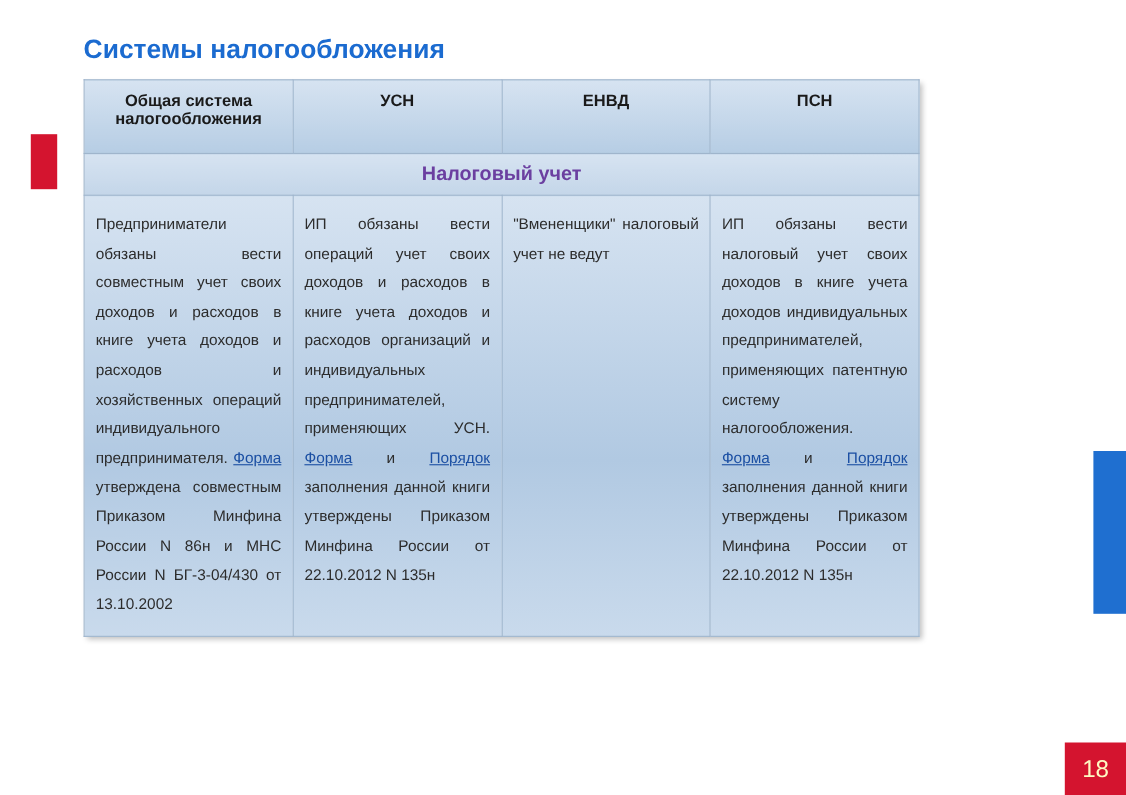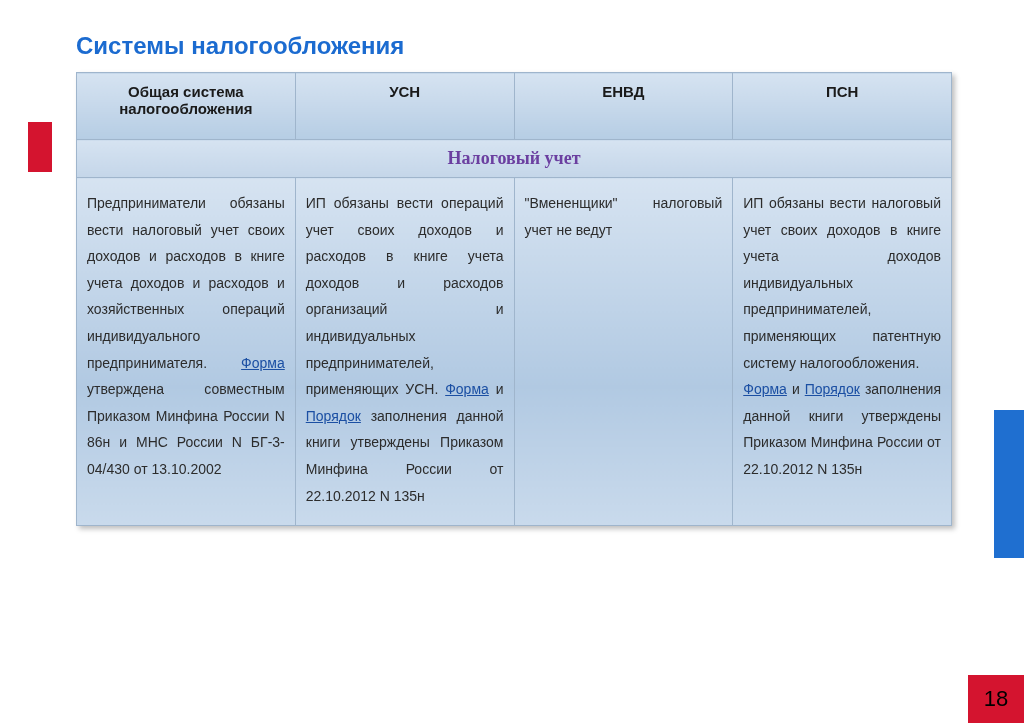--- a/index.html
+++ b/index.html
@@ -36,21 +36,21 @@
     top: 32px;
     font-size: 24px;
     font-weight: bold;
     color: #1b6bd0;
     z-index: 2;
   }
   .tbl-wrap {
     position: absolute;
     left: 76px;
     top: 72px;
-    width: 876px;
+    width: 760px;
     z-index: 1;
     box-shadow: 3px 3px 5px rgba(0,0,0,0.25);
   }
   table.grid {
     border-collapse: collapse;
     width: 100%;
     table-layout: fixed;
   }
   table.grid th {
     border: 1px solid #9fb5cc;
@@ -63,21 +63,20 @@
     height: 46px;
   }
   .section-row td {
     border: 1px solid #9fb5cc;
     background: linear-gradient(#d6e3f1, #c4d6e9);
     text-align: center;
     font-size: 18px;
     font-weight: bold;
     color: #6b3fa0;
     padding: 8px 11px;
-    font-family: Liberation Serif, serif;
   }
   table.grid td.body {
     border: 1px solid #9fb5cc;
     background: linear-gradient(#d6e3f1, #b1c9e2 60%, #c9daec);
     vertical-align: top;
     padding: 12px 10px 16px 10px;
     font-size: 14px;
     line-height: 1.9;
     color: #2c2c2c;
     text-align: justify;
@@ -86,21 +85,21 @@
     color: #1b4fa3;
     text-decoration: underline;
   }
   .page-num {
     position: absolute;
     right: 0;
     bottom: 0;
     width: 56px;
     height: 48px;
     background: #d4142f;
-    color: #000000;
+    color: #fef9c3;
     font-size: 22px;
     display: flex;
     align-items: center;
     justify-content: center;
     z-index: 3;
   }
 </style>
 </head>
 <body>
 
@@ -122,21 +121,21 @@
       <th>Общая система налогообложения</th>
       <th>УСН</th>
       <th>ЕНВД</th>
       <th>ПСН</th>
     </tr>
     <tr class="section-row">
       <td colspan="4">Налоговый учет</td>
     </tr>
     <tr>
       <td class="body">
-        <span>Предприниматели обязаны вести налоговый учет своих доходов и расходов в книге учета доходов и расходов и хозяйственных операций индивидуального предпринимателя. </span><span class="lnk">Форма</span><span> утверждена совместным Приказом Минфина России N 86н и МНС России N БГ-3-04/430 от 13.10.2002</span>
+        <span>Предприниматели обязаны вести совместным учет своих доходов и расходов в книге учета доходов и расходов и хозяйственных операций индивидуального предпринимателя. </span><span class="lnk">Форма</span><span> утверждена совместным Приказом Минфина России N 86н и МНС России N БГ-3-04/430 от 13.10.2002</span>
       </td>
       <td class="body">
         <span>ИП обязаны вести операций учет своих доходов и расходов в книге учета доходов и расходов организаций и индивидуальных предпринимателей, применяющих УСН. </span><span class="lnk">Форма</span><span> и </span><span class="lnk">Порядок</span><span> заполнения данной книги утверждены Приказом Минфина России от 22.10.2012 N 135н</span>
       </td>
       <td class="body">
         <span>"Вмененщики" налоговый учет не ведут</span>
       </td>
       <td class="body">
         <span>ИП обязаны вести налоговый учет своих доходов в книге учета доходов индивидуальных предпринимателей, применяющих патентную систему налогообложения.</span><br>
         <span class="lnk">Форма</span><span> и </span><span class="lnk">Порядок</span><span> заполнения данной книги утверждены Приказом Минфина России от 22.10.2012 N 135н</span>

